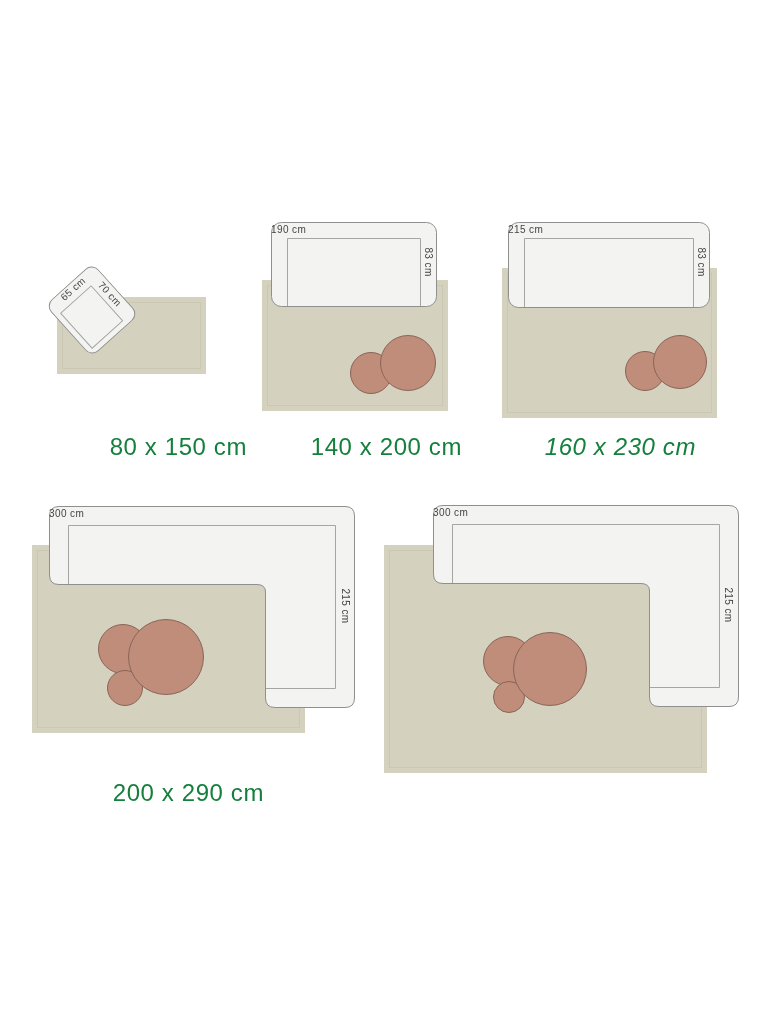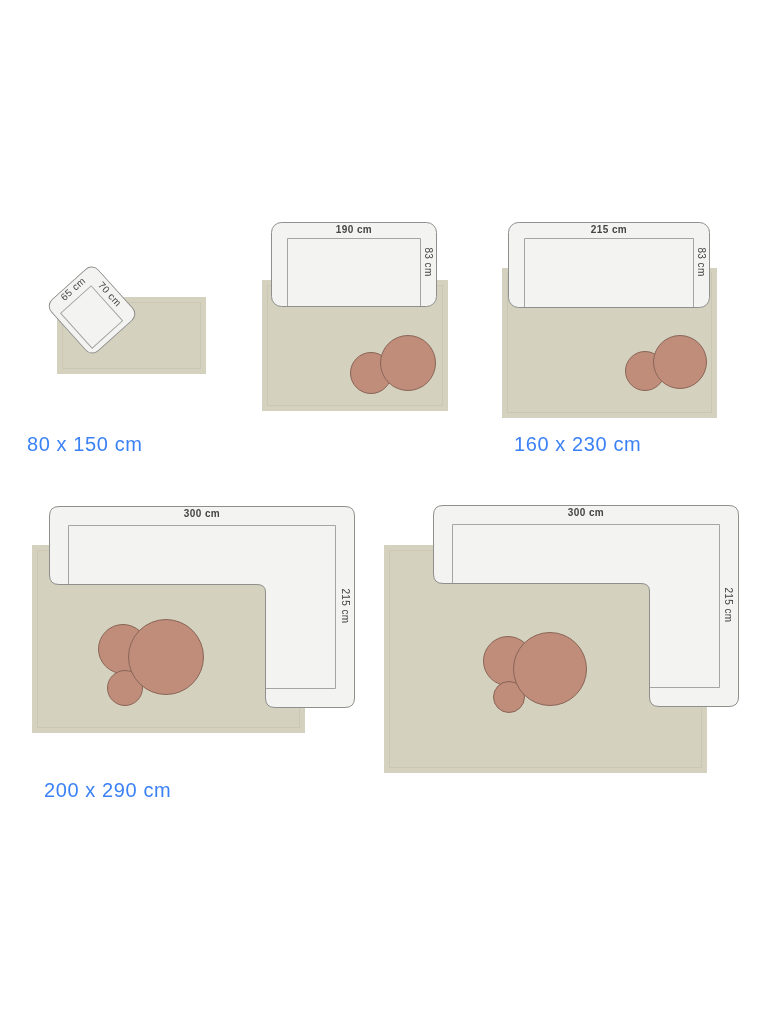--- a/index.html
+++ b/index.html
@@ -15,25 +15,25 @@
   }
   .furniture-svg{position:absolute;}
   .circle{
     position:absolute;border-radius:50%;
     background:#bf8d7a;border:1px solid #8a6557;box-sizing:border-box;
   }
   .dim-label{
     position:absolute;font-size:10px;color:#454545;letter-spacing:0.4px;
     white-space:nowrap;
   }
-  .dim-label.horiz{text-align:center;font-weight:bold;}
+  .dim-label.horiz{}
   .dim-label.vert{transform:translate(-50%,-50%) rotate(90deg);}
   .size-label{
-    position:absolute;width:220px;text-align:left;
-    font-size:20px;color:#3b82f6;letter-spacing:0.6px;
+    position:absolute;width:220px;text-align:right;
+    font-size:24px;color:#15803d;letter-spacing:0.6px;
   }
   .chair-rot{
     position:absolute;left:60px;top:275px;width:64px;height:70px;
     transform:rotate(-42deg);
   }
   .chair-rot .chair-w{
     position:absolute;left:0;top:1px;width:100%;text-align:center;
     font-size:10px;color:#454545;letter-spacing:0.4px;
   }
   .chair-rot .chair-d{
@@ -65,34 +65,35 @@
   <svg class="furniture-svg" style="left:271px;top:222px;" width="166" height="85" viewBox="0 0 166 85">
     <rect x="0.5" y="0.5" width="165" height="84" rx="10" fill="#f3f3f1" stroke="#8f8f8d"></rect>
     <path d="M16.5,84 V16.5 H149.5 V84" fill="none" stroke="#a5a5a1"></path>
   </svg>
   <div class="dim-label horiz" style="left:271px;top:224px;width:166px;">190 cm</div>
   <div class="dim-label vert" style="left:428px;top:262px;">83 cm</div>
 
   <div class="circle" style="left:350px;top:352px;width:42px;height:42px;"></div>
   <div class="circle" style="left:380px;top:335px;width:56px;height:56px;"></div>
 
+  <div class="size-label" style="left:242px;top:433px;">140 x 200 cm</div>
 
   <div class="rug" style="left:502px;top:268px;width:215px;height:150px;"></div>
 
   <svg class="furniture-svg" style="left:508px;top:222px;" width="202" height="86" viewBox="0 0 202 86">
     <rect x="0.5" y="0.5" width="201" height="85" rx="10" fill="#f3f3f1" stroke="#8f8f8d"></rect>
     <path d="M16.5,85 V16.5 H185.5 V85" fill="none" stroke="#a5a5a1"></path>
   </svg>
   <div class="dim-label horiz" style="left:508px;top:224px;width:202px;">215 cm</div>
   <div class="dim-label vert" style="left:701px;top:262px;">83 cm</div>
 
   <div class="circle" style="left:625px;top:351px;width:40px;height:40px;"></div>
   <div class="circle" style="left:653px;top:335px;width:54px;height:54px;"></div>
 
-  <div class="size-label" style="left:514px;top:433px;">160 x 230 cm</div>
+  <div class="size-label" style="left:476px;top:433px;font-style:italic;">160 x 230 cm</div>
 
   <div class="rug" style="left:32px;top:545px;width:273px;height:188px;"></div>
 
   <svg class="furniture-svg" style="left:49px;top:506px;" width="306" height="202" viewBox="0 0 306 202">
     <path d="M10,0.5 H296 Q305.5,0.5 305.5,10 V192 Q305.5,201.5 296,201.5 H226 Q216.5,201.5 216.5,192 V86 Q216.5,78.5 208,78.5 H10 Q0.5,78.5 0.5,69 V10 Q0.5,0.5 10,0.5 Z" fill="#f3f3f1" stroke="#8f8f8d"></path>
     <path d="M19.5,78 V19.5 H286.5 V182.5 H217" fill="none" stroke="#a5a5a1"></path>
   </svg>
   <div class="dim-label horiz" style="left:49px;top:508px;width:306px;">300 cm</div>
   <div class="dim-label vert" style="left:345px;top:606px;">215 cm</div>
 

